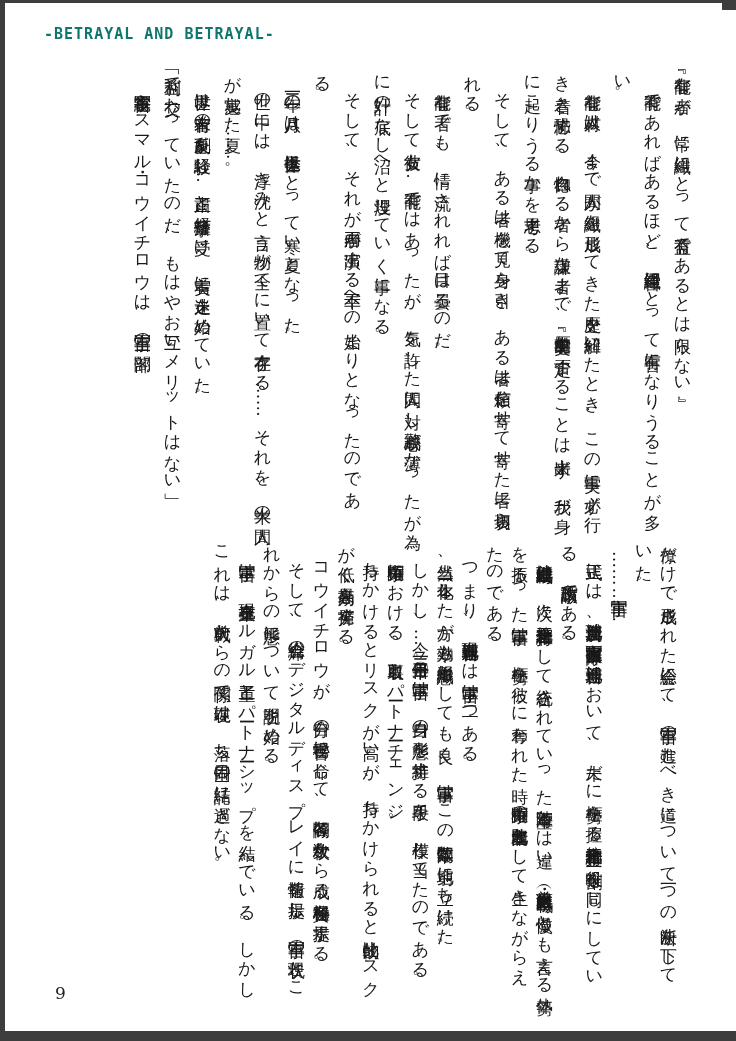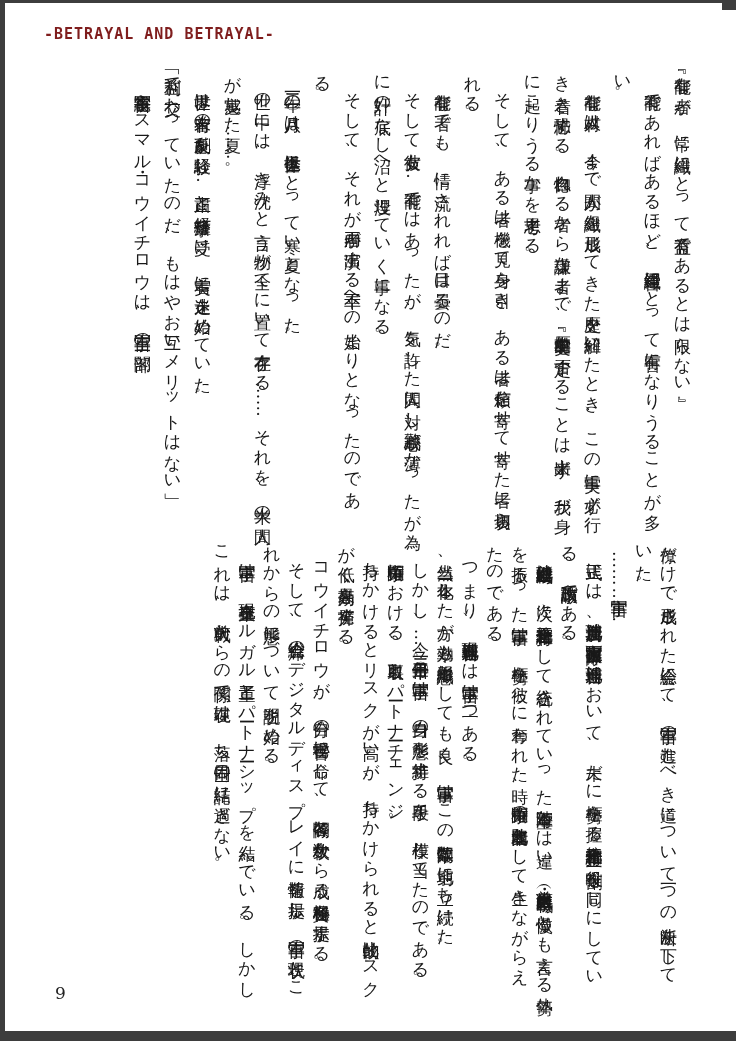--- a/index.html
+++ b/index.html
@@ -14,21 +14,21 @@
   .edge { position:absolute; background:#3d3d3d; }
   .edge-left   { left:0; top:0; width:5px; height:1041px; }
   .edge-top    { left:0; top:0; width:736px; height:3px; }
   .edge-bottom { left:0; top:1031px; width:736px; height:10px; }
   .edge-corner-tr { left:722px; top:0; width:14px; height:10px; }
 
   .header {
     position:absolute; left:44px; top:25px;
     font-family:"DejaVu Sans Mono","Liberation Mono",monospace;
     font-size:15px; font-weight:bold; letter-spacing:1px;
-    color:#7f1d1d; white-space:nowrap;
+    color:#0f766e; white-space:nowrap;
   }
 
   .vtext {
     position:absolute;
     writing-mode:vertical-rl;
     color:#191919;
     font-size:17px;
     letter-spacing:0.5px;
     text-align:start;
   }

